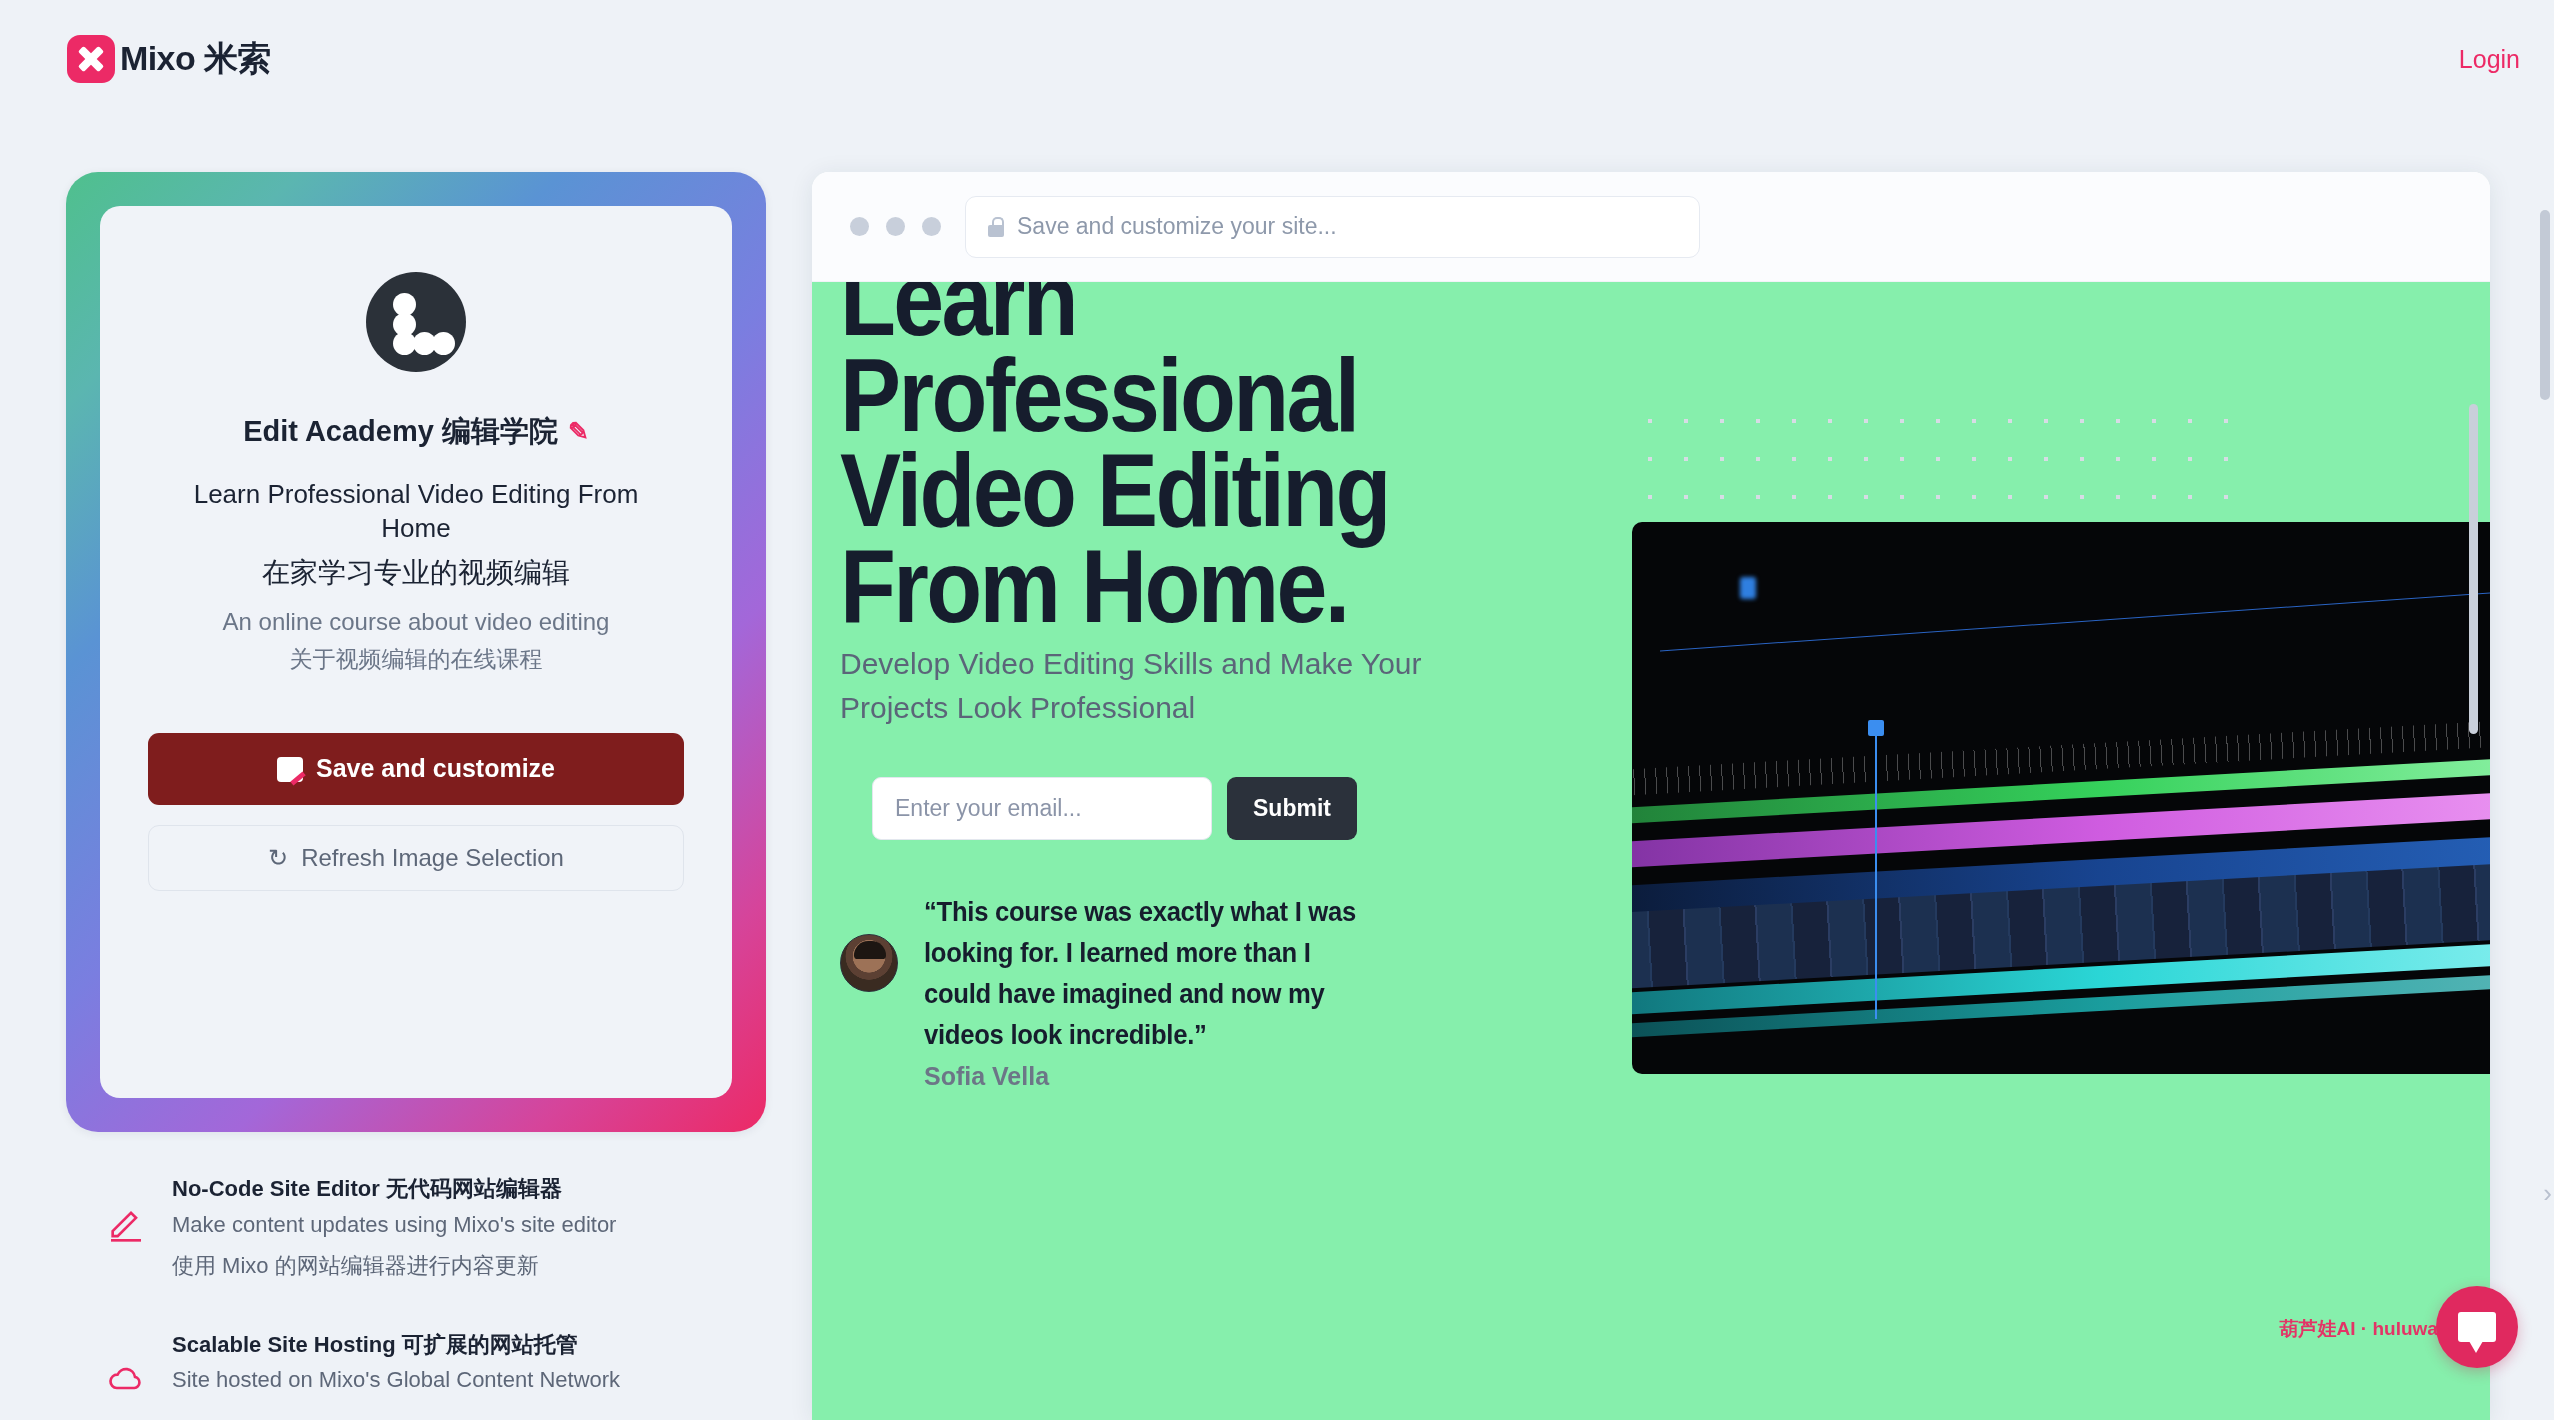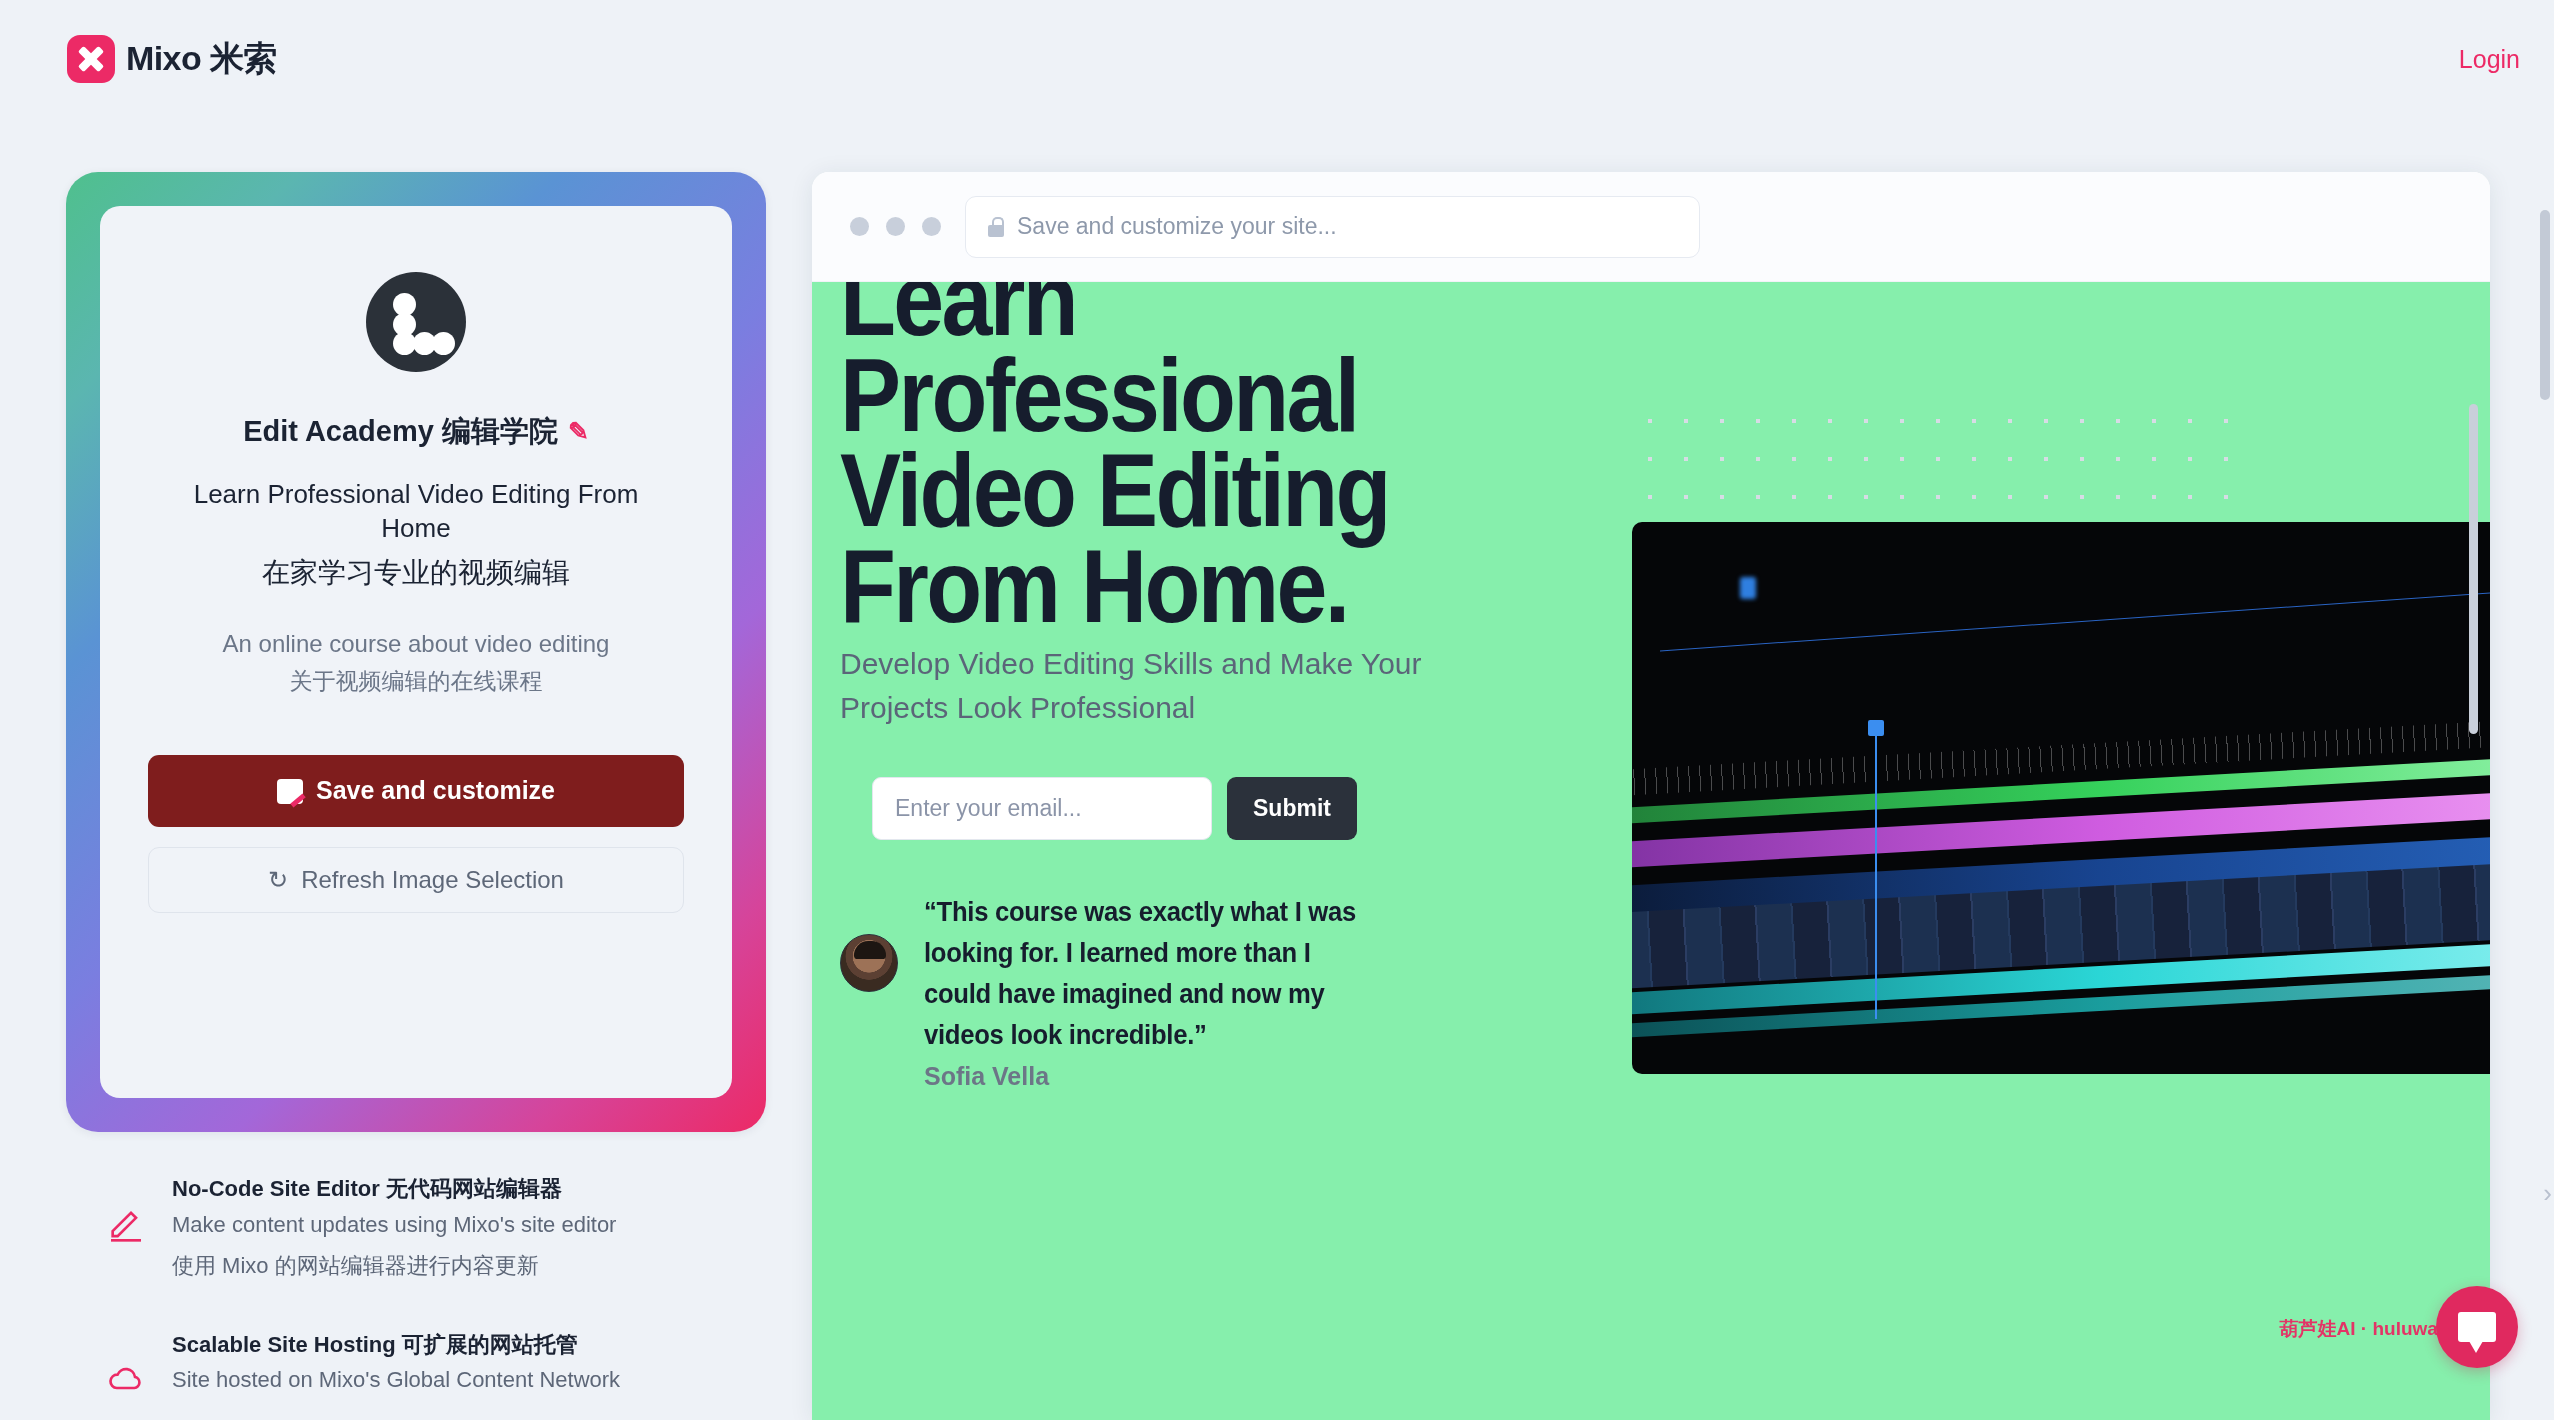--- a/index.html
+++ b/index.html
@@ -10,21 +10,21 @@
     background: #f0f3f8;
   }
   .page { position: relative; width: 2554px; height: 1420px; background: #eef2f7; }
 
   
   .topbar {
     position: absolute; top: 0; left: 0; width: 2554px; height: 118px;
     display: flex; align-items: center; justify-content: space-between;
     padding: 0 34px 0 26px;
   }
-  .brand { display: flex; align-items: center; gap: 11px; padding-left: 41px; }
+  .brand { display: flex; align-items: center; gap: 5px; padding-left: 41px; }
   .brand-logo {
     width: 48px; height: 48px; border-radius: 13px;
     background: #ec2a66; position: relative; flex: none;
   }
   .brand-logo::before, .brand-logo::after {
     content: ""; position: absolute; left: 50%; top: 50%;
     width: 29px; height: 8px; background: #fff; border-radius: 2px;
     transform-origin: center;
   }
   .brand-logo::before { transform: translate(-50%,-50%) rotate(45deg); }
@@ -69,21 +69,21 @@
     display: flex; align-items: center; gap: 10px; text-align: center;
     line-height: 1.2;
   }
   .edit-pencil { color: #ec2a66; font-size: 25px; line-height: 1; }
   .site-head {
     margin-top: 28px; font-size: 26px; color: #1b2333; font-weight: normal;
     text-align: center; line-height: 1.33; max-width: 520px;
   }
   .site-head-cn { margin-top: 8px; font-size: 28px; color: #1b2333; text-align: center; }
   .site-sub {
-    margin-top: 38px; font-size: 24px; color: #6b7688; text-align: center;
+    margin-top: 16px; font-size: 24px; color: #6b7688; text-align: center;
   }
   .site-sub-cn { margin-top: 8px; font-size: 23px; color: #6b7688; text-align: center; }
 
   .btn-primary {
     margin-top: 58px; width: 100%; height: 72px; border: none; border-radius: 11px;
     background: #7f1d1d; color: #fff; font-size: 25px; font-weight: bold;
     font-family: "Liberation Sans", sans-serif;
     display: flex; align-items: center; justify-content: center; gap: 13px;
     cursor: pointer;
   }

